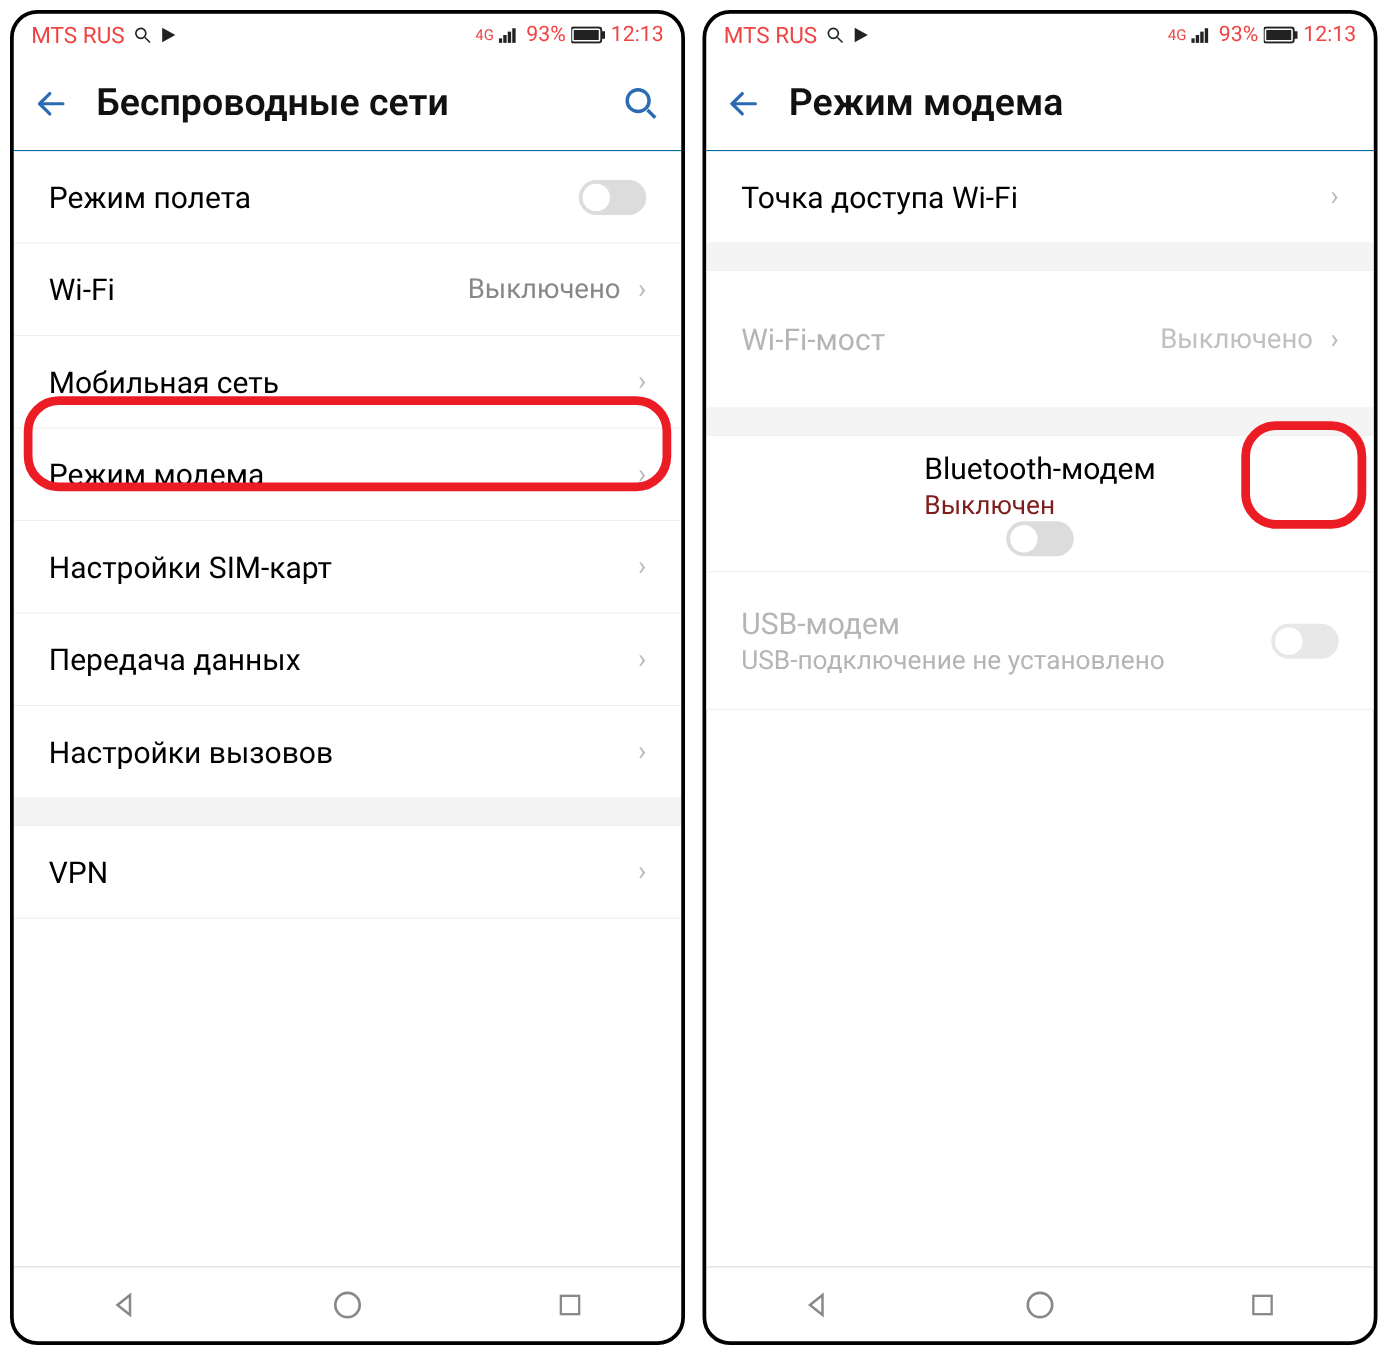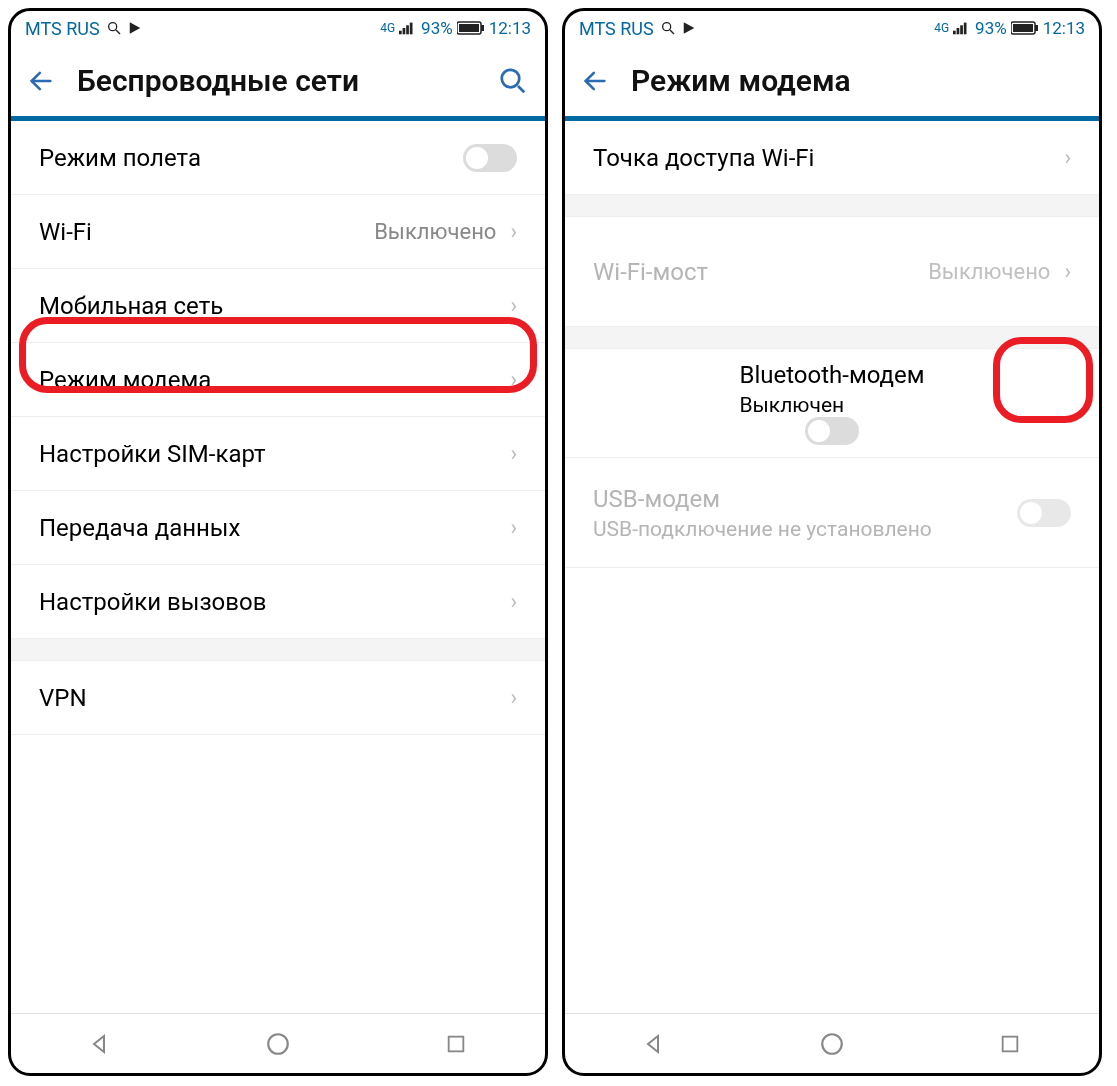--- a/index.html
+++ b/index.html
@@ -1,31 +1,31 @@
 <!DOCTYPE html>
 <html><head>
 <meta charset="utf-8">
 <style>
   * { box-sizing: border-box; margin: 0; padding: 0; font-family: -apple-system, BlinkMacSystemFont, "Segoe UI", Roboto, Arial, sans-serif; }
   body { background: #fff; display: flex; gap: 14px; padding: 8px; }
   .phone { width: 540px; height: 1068px; border: 3px solid #000; border-radius: 22px; overflow: hidden; background:#fff; position: relative; display: flex; flex-direction: column; }
-  .statusbar { height: 34px; display: flex; align-items: center; justify-content: space-between; padding: 0 14px; font-size: 18px; color:#0369a1; }
+  .statusbar { height: 34px; display: flex; align-items: center; justify-content: space-between; padding: 0 14px; font-size: 18px; color:#ef4444; }
   .sb-left { display: flex; align-items: center; gap: 6px; }
   .sb-right { display: flex; align-items: center; gap: 4px; font-size: 17px; }
   .sbicon { display:inline-block; }
-  .header { height: 76px; display: flex; align-items: center; padding: 0 10px; border-bottom: 5px solid #0369a1; gap: 16px; }
+  .header { height: 76px; display: flex; align-items: center; padding: 0 10px; border-bottom: 1px solid #0369a1; gap: 16px; }
   .back { width:40px; height:40px; display:flex; align-items:center; justify-content:center; }
   .title { font-size: 30px; font-weight: 600; color:#111; flex:1; }
   .search { width:44px; height:44px; display:flex; align-items:center; justify-content:center; }
   .list { flex:1; overflow:hidden; }
   .item { min-height: 74px; display:flex; align-items:center; padding: 12px 28px; border-bottom: 1px solid #eee; position:relative; background:#fff; }
   .item.disabled .label, .item.disabled .sub { color:#b5b5b5; }
   .item.disabled .value { color:#c0c0c0; }
   .label { font-size: 24px; color:#000; }
-  .sub { font-size: 21px; color:#000000; margin-top:4px; }
+  .sub { font-size: 21px; color:#7f1d1d; margin-top:4px; }
   .col { display:flex; flex-direction:column; flex:1; }
   .value { font-size: 22px; color:#888; margin-right:8px; }
   .chev { color:#bbb; font-size:22px; margin-left:6px; }
   .toggle { width:54px; height:28px; border-radius:14px; background:#dcdcdc; position:relative; flex-shrink:0; }
   .toggle.disabled { background:#e8e8e8; }
   .toggle::after { content:""; position:absolute; left:3px; top:3px; width:22px; height:22px; border-radius:50%; background:#fff; }
   .gap { height:22px; background:#f4f4f4; border-bottom:1px solid #eee; }
   .navbar { height:60px; display:flex; align-items:center; justify-content:space-around; border-top:1px solid #e0e0e0; }
   .navbtn { width:80px; height:40px; display:flex; align-items:center; justify-content:center; color:#777; }
   .highlight { position:absolute; border:7px solid #ec1c24; border-radius:28px; pointer-events:none; }

